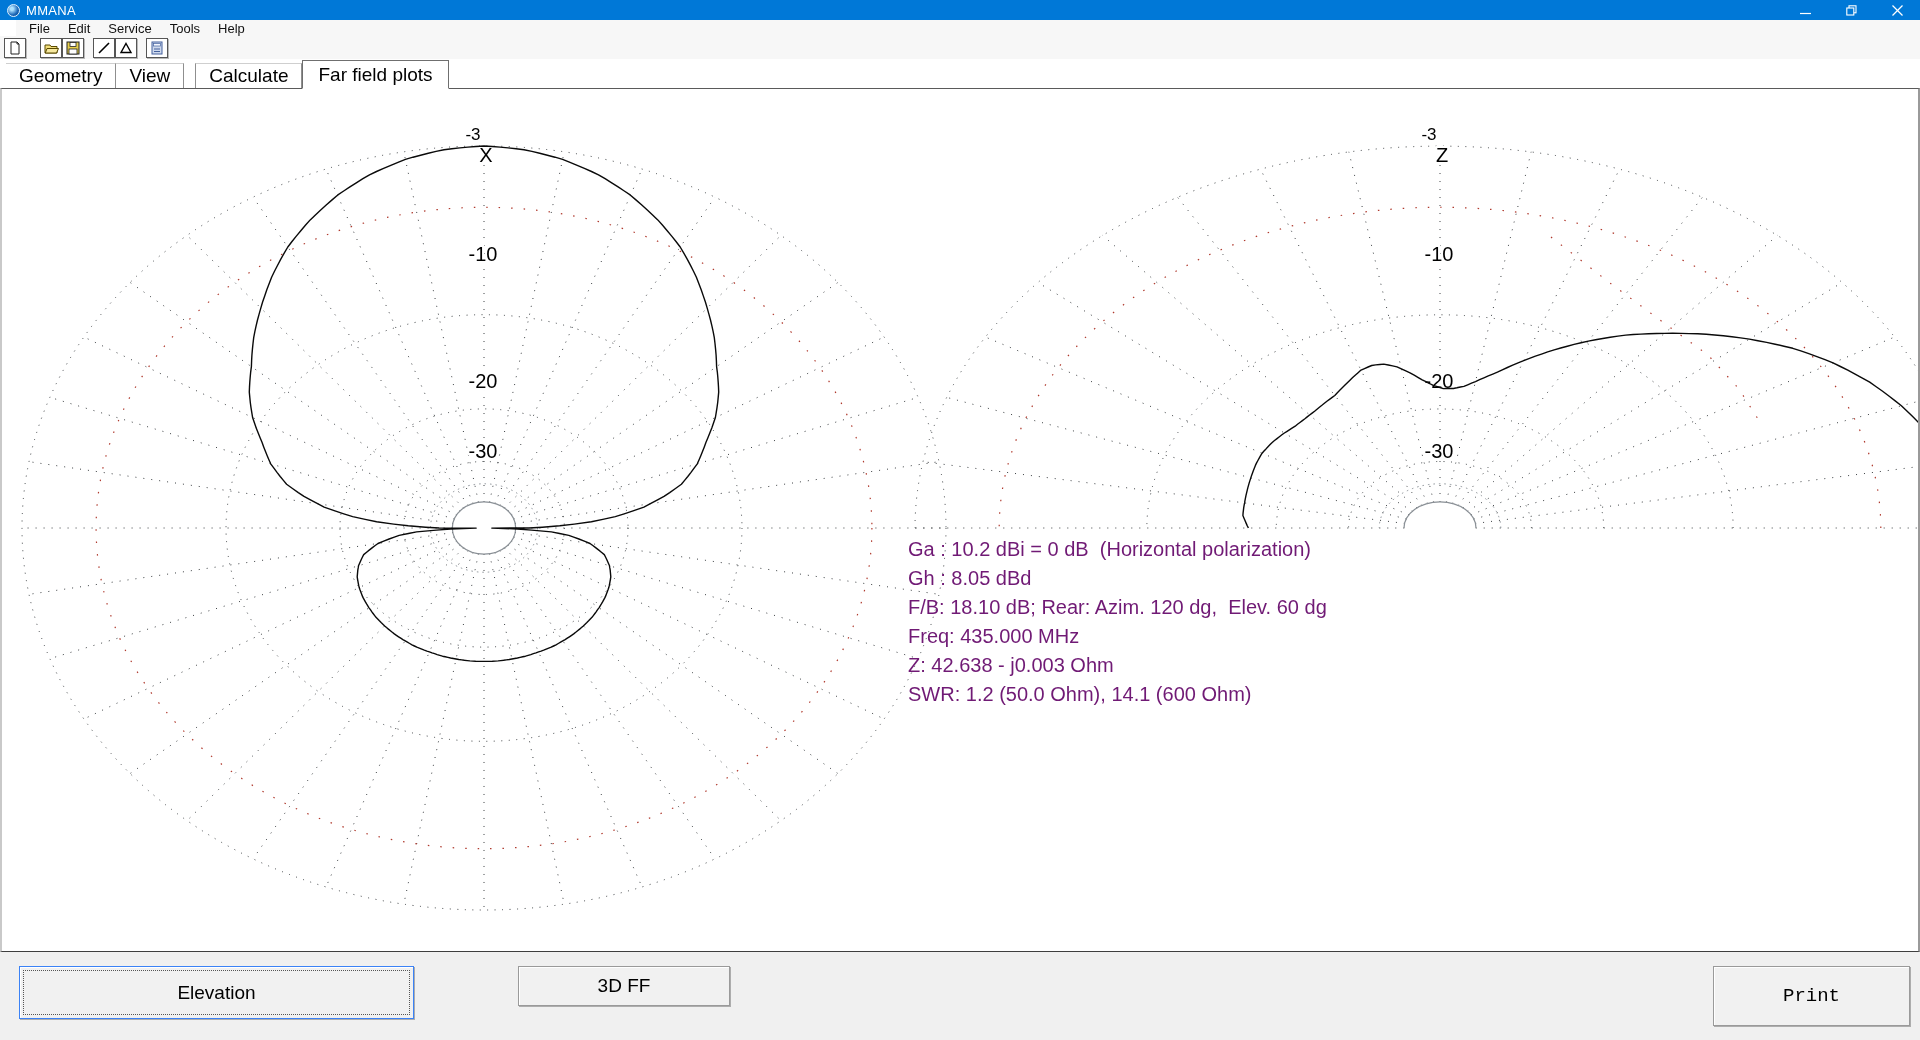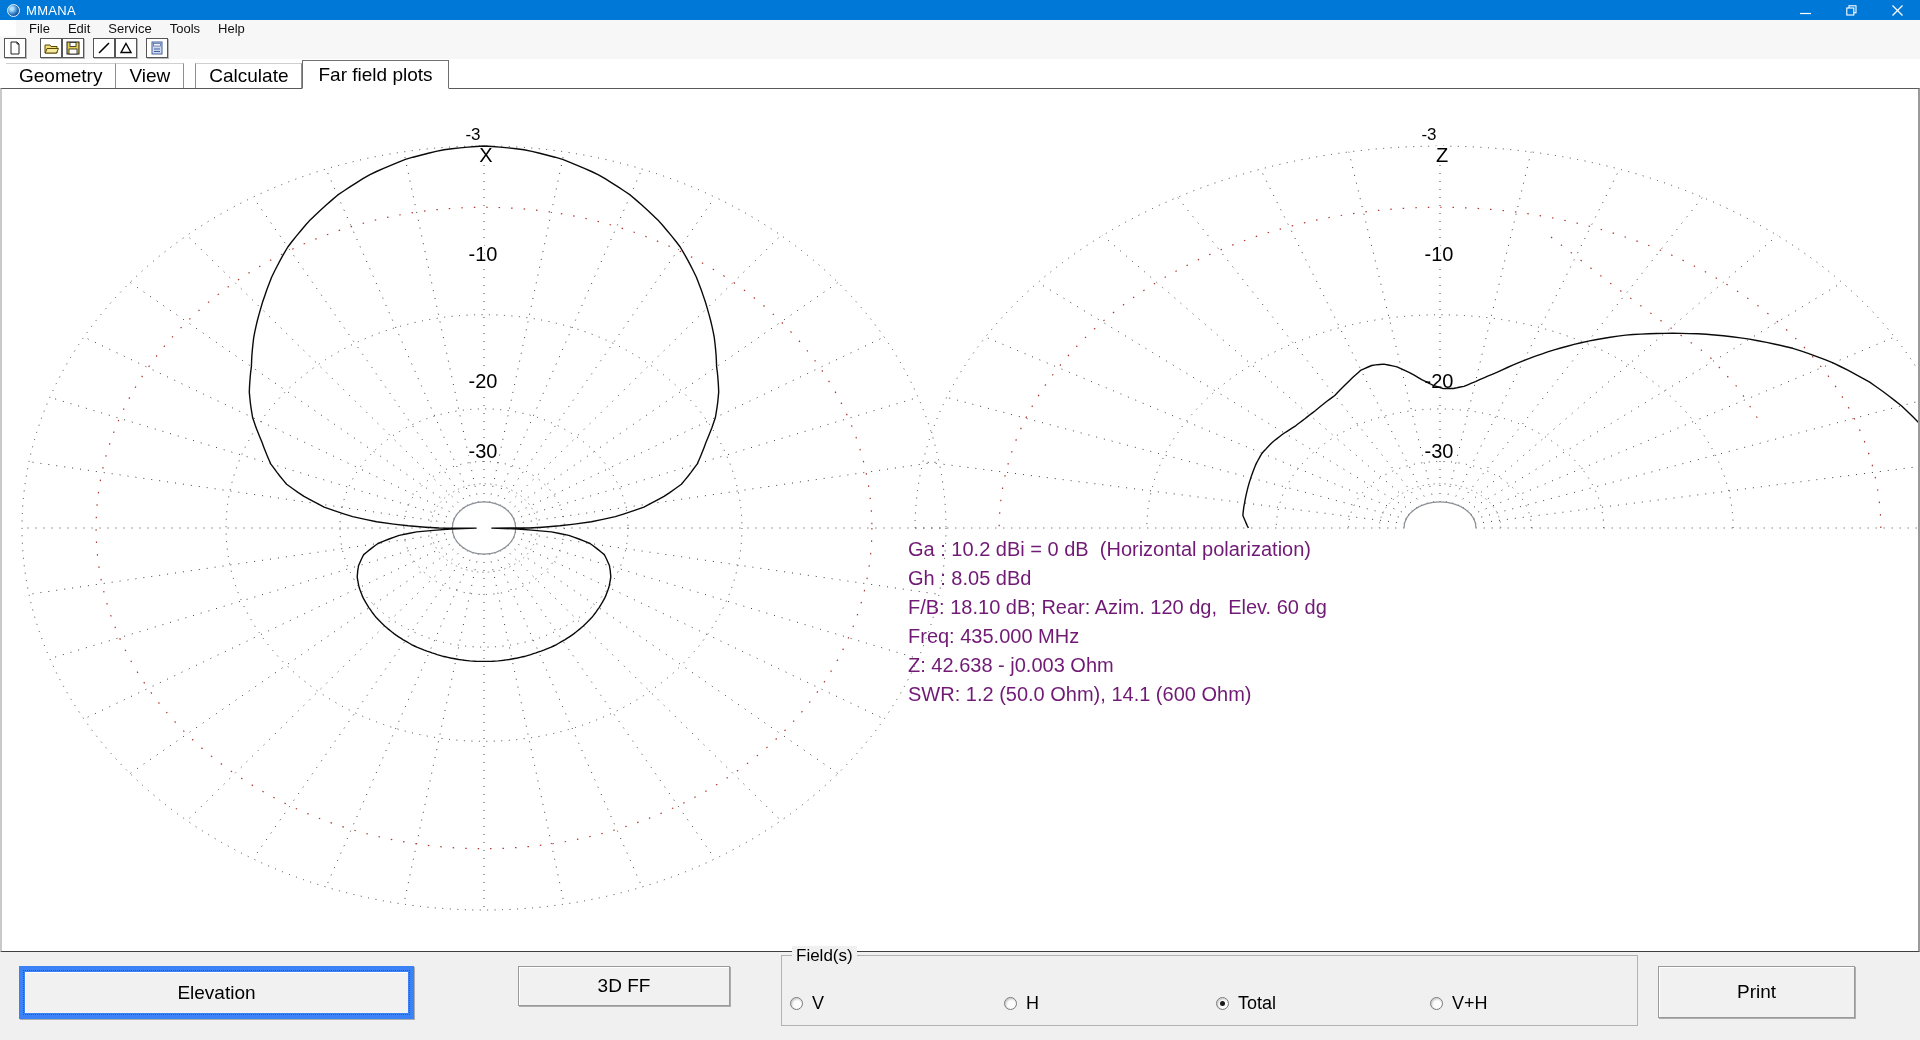--- a/index.html
+++ b/index.html
@@ -53,24 +53,24 @@
   .results { position:absolute; left:906px; top:446px; font-size:20px; line-height:29px;
              color:#701a75; z-index:2; }
   .results div { white-space:pre; }
 
   
   .bottombar { height:88px; background:#f0f0f0; position:relative; }
   .btn { position:absolute; background:#f1f1f1; border:1px solid #9a9a9a;
          box-shadow:inset 1px 1px 0 #ffffff, 1px 1px 0 #adadad;
          display:flex; align-items:center; justify-content:center;
          font-size:19px; color:#000; }
-  .btn-elevation { left:19px; top:14px; width:395px; height:53px; border:6px solid #3b82f6;
+  .btn-elevation { left:19px; top:14px; width:395px; height:53px; border:1px solid #3b82f6;
                    outline:1px dotted #555; outline-offset:-5px; }
   .btn-3dff { left:518px; top:14px; width:212px; height:40px; }
-  .btn-print { left:1658px; top:14px; width:197px; height:52px; }
+  .btn-print { left:1713px; top:14px; width:197px; height:60px;font-family:Liberation Mono, monospace; }
   .groupbox { position:absolute; left:781px; top:3px; width:857px; height:71px;
               border:1px solid #b2b2b2; }
   .groupbox-label { position:absolute; left:10px; top:-10px; background:#f0f0f0;
                     padding:0 4px; font-size:17px; color:#000; }
   .radio-item { position:absolute; top:37px; display:flex; align-items:center; gap:9px;
                 font-size:18px; color:#000; }
   .radio { width:13px; height:13px; border-radius:50%; background:#fdfdfd;
            border:1px solid #7a7a7a; box-shadow:inset 1px 1px 2px #c2c2c2; position:relative; }
   .radio.checked::after { content:""; position:absolute; left:3px; top:3px; width:5px; height:5px;
            border-radius:50%; background:#1a1a1a; }
@@ -255,35 +255,16 @@
       <div>Freq: 435.000 MHz</div>
       <div>Z: 42.638 - j0.003 Ohm</div>
       <div>SWR: 1.2 (50.0 Ohm), 14.1 (600 Ohm)</div>
     </div>
   </div>
 
   <div class="bottombar">
     <div class="btn btn-elevation">Elevation</div>
     <div class="btn btn-3dff">3D FF</div>
 
-    <div class="groupbox">
-      <span class="groupbox-label">Field(s)</span>
-      <div class="radio-item" style="left:8px">
-        <span class="radio"></span>
-        <span>V</span>
-      </div>
-      <div class="radio-item" style="left:222px">
-        <span class="radio"></span>
-        <span>H</span>
-      </div>
-      <div class="radio-item" style="left:434px">
-        <span class="radio checked"></span>
-        <span>Total</span>
-      </div>
-      <div class="radio-item" style="left:648px">
-        <span class="radio"></span>
-        <span>V+H</span>
-      </div>
-    </div>
 
     <div class="btn btn-print">Print</div>
   </div>
 </div>
 
 </body></html>

